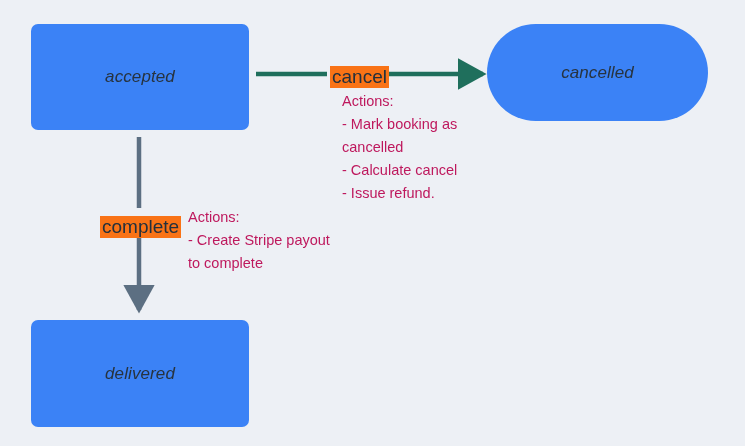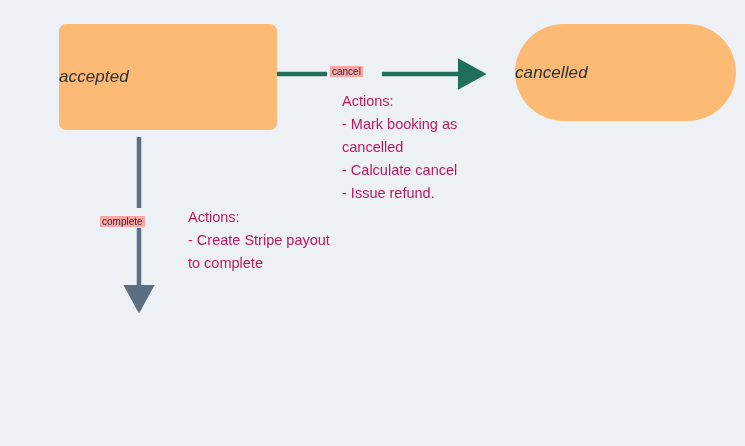--- a/index.html
+++ b/index.html
@@ -17,25 +17,25 @@
   #canvas {
     position: relative;
     width: 745px;
     height: 446px;
     background: #edf0f5;
   }
 
   
   .node {
     position: absolute;
-    background: #fdba74;
+    background: #3b82f6;
     display: flex;
     align-items: center;
+    justify-content: center;
     box-sizing: border-box;
-    margin-left: 28px;
   }
   .node-label {
     font-style: italic;
     font-size: 17px;
     color: #27333f;
     letter-spacing: 0.1px;
     white-space: nowrap;
   }
 
   #node-accepted {
@@ -66,24 +66,24 @@
     left: 0;
     top: 0;
     width: 745px;
     height: 446px;
     pointer-events: none;
   }
 
   
   .edge-label {
     position: absolute;
-    font-size: 10px;
+    font-size: 19px;
     color: #23303c;
     white-space: nowrap;
-    background: #fca5a5;
+    background: #f97316;
     padding: 0 2px;
   }
   #label-cancel {
     left: 330px;
     top: 66px;
   }
   #label-complete {
     left: 100px;
     top: 216px;
   }
@@ -132,20 +132,23 @@
   </svg>
 
   <div id="node-accepted" class="node">
     <span class="node-label">accepted</span>
   </div>
 
   <div id="node-cancelled" class="node">
     <span class="node-label">cancelled</span>
   </div>
 
+  <div id="node-delivered" class="node">
+    <span class="node-label">delivered</span>
+  </div>
 
   <div id="label-cancel" class="edge-label">cancel</div>
 
   <div id="label-complete" class="edge-label">complete</div>
 
   <div id="actions-cancel" class="actions-note">
     <span class="note-line">Actions:</span>
     <span class="note-line">- Mark booking as</span>
     <span class="note-line">cancelled</span>
     <span class="note-line">- Calculate cancel</span>

